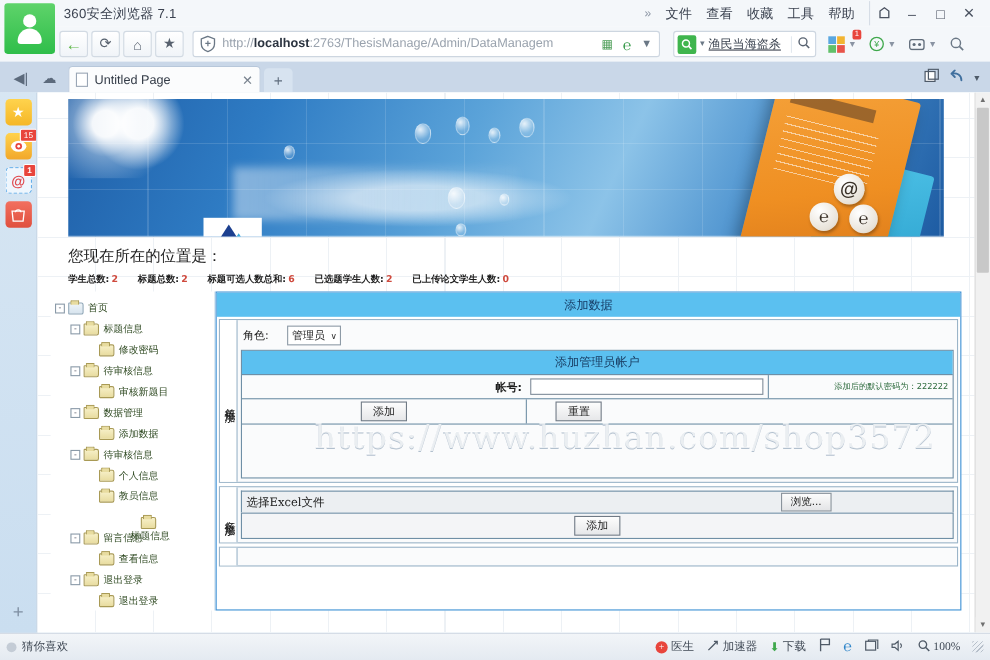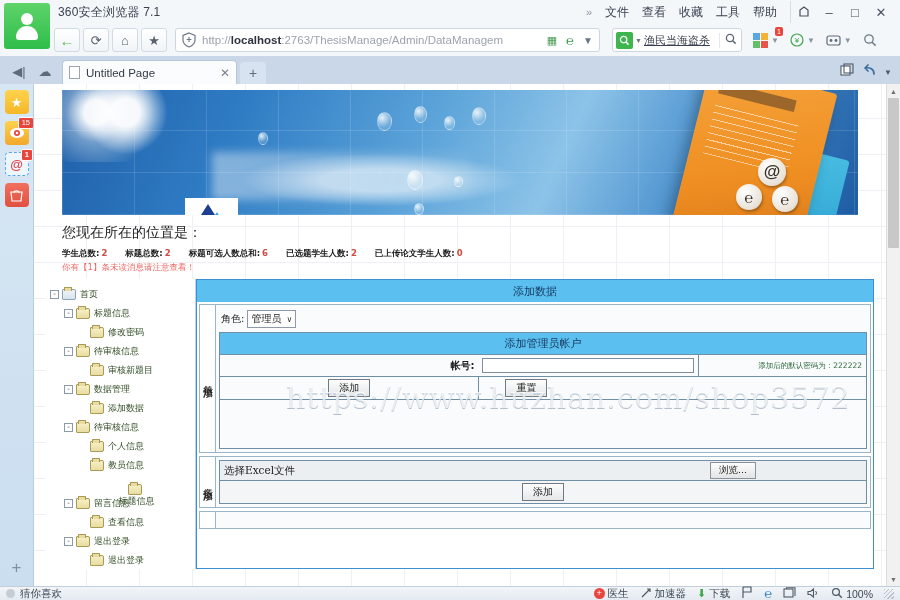--- a/index.html
+++ b/index.html
@@ -345,21 +345,21 @@
     display: flex; align-items: center; justify-content: center;
     background: #fff;
   }
   .vlabel span {
     writing-mode: vertical-rl; font-size: 10px; color: #1d1d1d;
     letter-spacing: 1px; font-family: "DejaVu Sans", sans-serif;
   }
   .sect-body { flex: 1; padding: 3px; }
 
   .rolerow {
-    display: flex; align-items: center; gap: 3px; padding: 2px 2px 4px 2px;
+    display: flex; align-items: center; gap: 17px; padding: 2px 2px 4px 2px;
     font-size: 10px; color: #1d1d1d; font-family: "DejaVu Sans", sans-serif;
   }
   .sel {
     border: 1px solid #8d9aa6; background: #fff; font-size: 10px;
     padding: 1px 3px; display: flex; align-items: center; gap: 5px;
     color: #1d1d1d; font-family: "DejaVu Sans", sans-serif;
   }
   .sel .cv { font-size: 8px; color: #333; }
 
   .ftable { border: 1px solid #6f8fa6; }
@@ -418,23 +418,23 @@
   .wm {
     position: absolute; left: 0; top: 0; width: 100%;
     font-family: "DejaVu Serif", serif; font-size: 30px; letter-spacing: 1px;
     color: rgba(255,255,255,.72);
     text-shadow: 0 1px 0 rgba(90,120,150,.45);
     white-space: nowrap; pointer-events: none; z-index: 5;
   }
 
   
   .statusbar {
-    height: 14px; background: linear-gradient(#f2f5f8,#e4eaf1);
+    height: 25px; background: linear-gradient(#f2f5f8,#e4eaf1);
     border-top: 1px solid #c3cedb; display: flex; align-items: center;
-    padding: 0 6px; font-size: 10.5px; color: #3f4854;
+    padding: 0 6px; font-size: 10.5px; color: #3f4854; font-family: Liberation Serif, serif;
   }
   .sb-left { display: flex; align-items: center; gap: 5px; }
   .sb-dot {
     width: 9px; height: 9px; border-radius: 50%; background: #c4ccd6;
   }
   .sb-right { margin-left: auto; display: flex; align-items: center; gap: 11px; }
   .sb-item { display: flex; align-items: center; gap: 3px; }
   .redplus {
     width: 11px; height: 11px; border-radius: 50%; background: #e8453c;
     color: #fff; font-size: 9px; line-height: 10px; text-align: center;
@@ -629,21 +629,20 @@
 
         <div class="loc">您现在所在的位置是：</div>
 
         <div class="stats">
           <span class="st"><span>学生总数:</span><span class="v">2</span></span>
           <span class="st"><span>标题总数:</span><span class="v">2</span></span>
           <span class="st"><span>标题可选人数总和:</span><span class="v">6</span></span>
           <span class="st"><span>已选题学生人数:</span><span class="v">2</span></span>
           <span class="st"><span>已上传论文学生人数:</span><span class="v">0</span></span>
         </div>
-        <div class="warn">你有【1】条未读消息请注意查看！</div>
 
         <div class="app">
 
           <div class="tree" id="tree">
               <div class="tnode" style="padding-left: 0px;">
                 <span class="exp">-</span>
                 <span class="folder home"></span>
                 <span>首页</span>
               </div>
               <div class="tnode" style="padding-left: 14px;">

